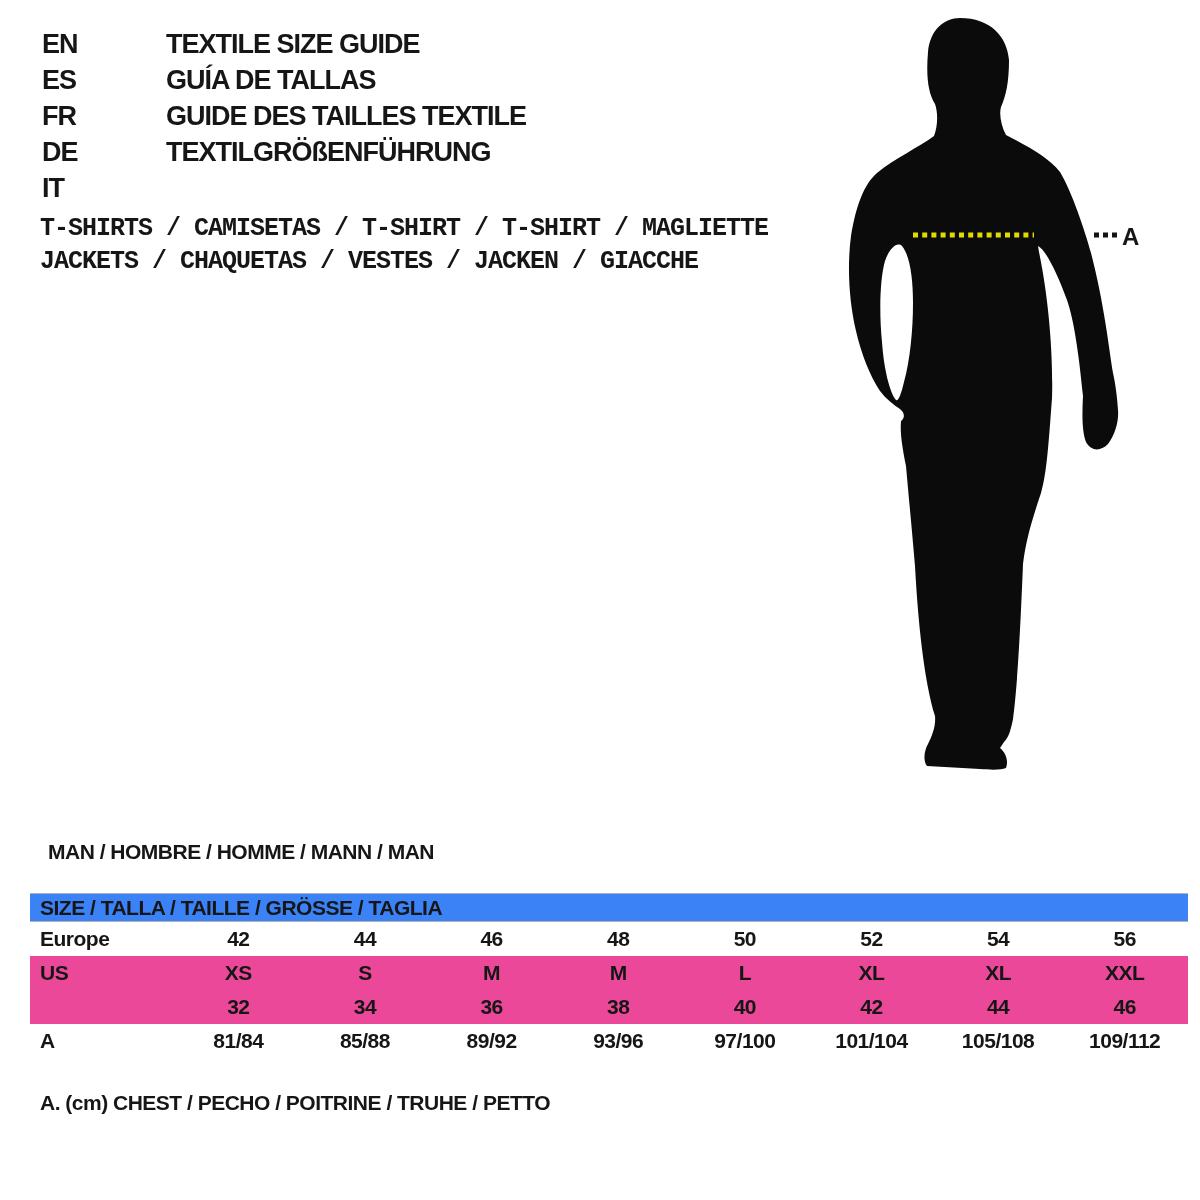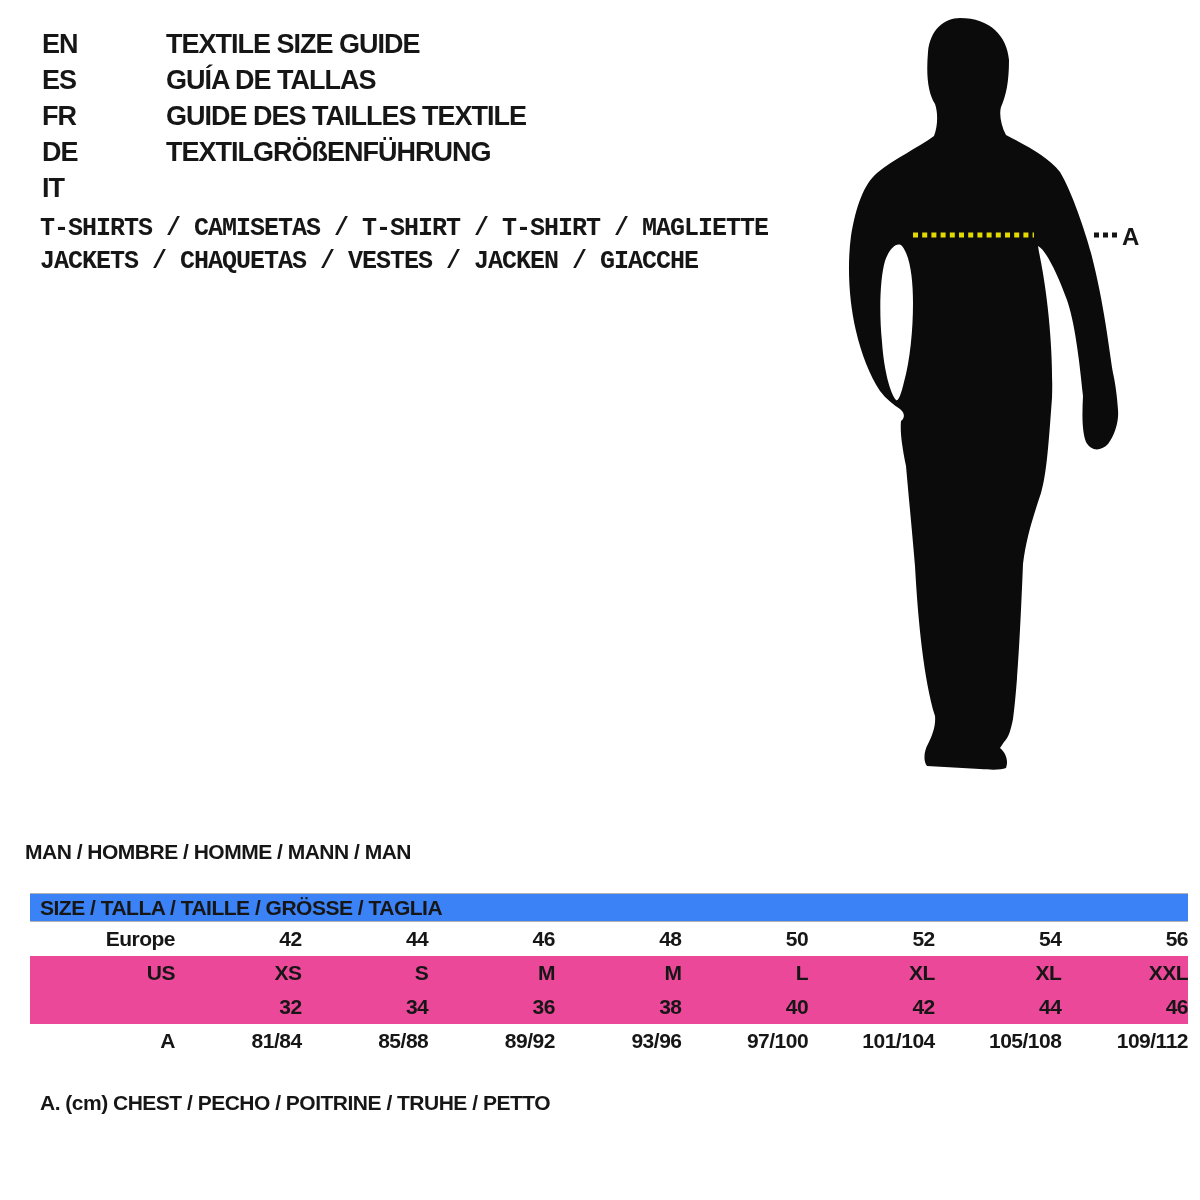--- a/index.html
+++ b/index.html
@@ -12,28 +12,28 @@
   .lang-row{display:flex;height:36px;line-height:36px;font-size:27px;letter-spacing:-1px;gap:48px;}
   .lang-code{width:76px;}
   
   .categories{position:absolute;left:40px;top:212px;}
   .category-line{height:33px;line-height:33px;font-size:25px;letter-spacing:-1px;font-family:Liberation Mono, monospace;}
   
   .figure-area{position:absolute;left:820px;top:0;width:380px;height:800px;}
   .figure-area svg{position:absolute;left:0;top:0;}
   .marker-a{position:absolute;left:1122px;top:223px;font-size:24px;letter-spacing:0;}
   
-  .section-heading{position:absolute;left:25px;top:840px;font-size:21px;letter-spacing:-0.5px;}
+  .section-heading{position:absolute;left:48px;top:840px;font-size:21px;letter-spacing:-0.5px;}
   
   .size-table{position:absolute;left:30px;top:893px;width:1158px;font-size:21px;letter-spacing:-0.5px;}
   .thead{height:27px;line-height:27px;background:#3b82f6;border-top:1px solid #b2b2b2;border-bottom:1px solid #b2b2b2;padding-left:10px;}
   .trow{display:flex;height:34px;line-height:34px;}
   .trow.shaded{background:#ec4899;}
-  .rlabel{width:145px;padding-left:10px;box-sizing:border-box;text-align:right;}
-  .cell{flex:1;text-align:right;}
+  .rlabel{width:145px;padding-left:10px;box-sizing:border-box;}
+  .cell{flex:1;text-align:center;}
   
   .footnote{position:absolute;left:40px;top:1091px;font-size:21px;letter-spacing:-0.5px;}
 </style>
 </head>
 <body>
 
 <div class="page">
 
   <div class="lang-list">
     <div class="lang-row">

